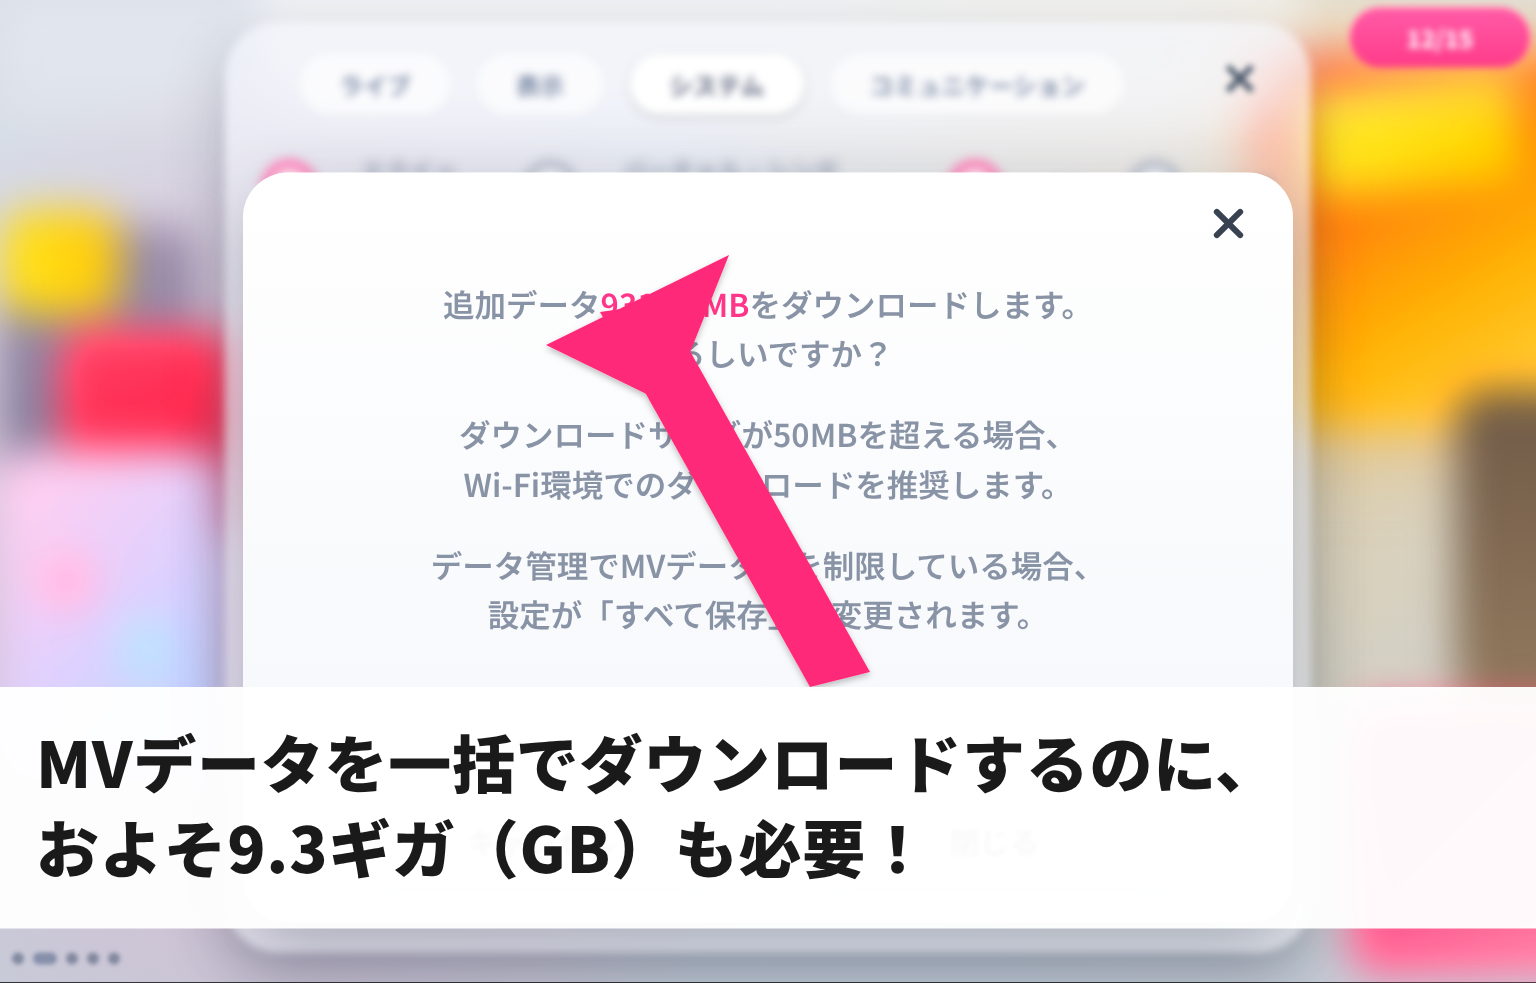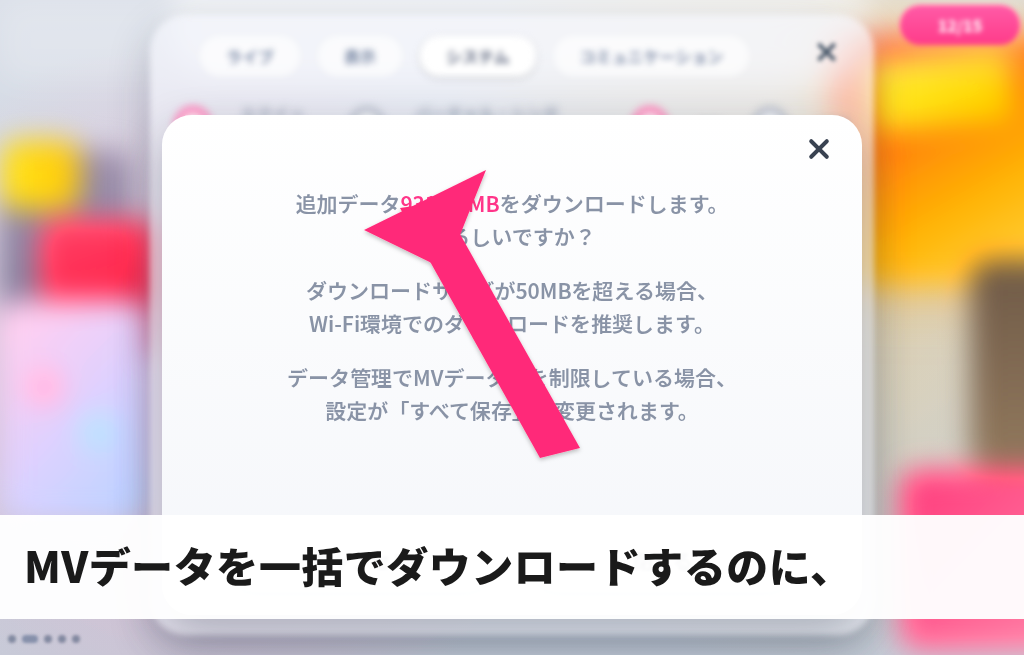--- a/index.html
+++ b/index.html
@@ -251,20 +251,21 @@
     <g filter="url(#ds)">
 
       <polygon points="70,60 112,54 250,300 210,310" fill="#ff2f77"></polygon>
 
       <polygon points="34,82 156,22 116,122" fill="#ff2f77"></polygon>
     </g>
   </svg>
 
   <div class="annotation-banner">
     <div class="line">MVデータを一括でダウンロードするのに、</div>
+    <div class="line">およそ9.3ギガ（GB）も必要！</div>
   </div>
 
   <div class="pager-dots">
     <span></span>
       <span class="on"></span>
       <span></span>
       <span></span>
       <span></span>
   </div>
 

